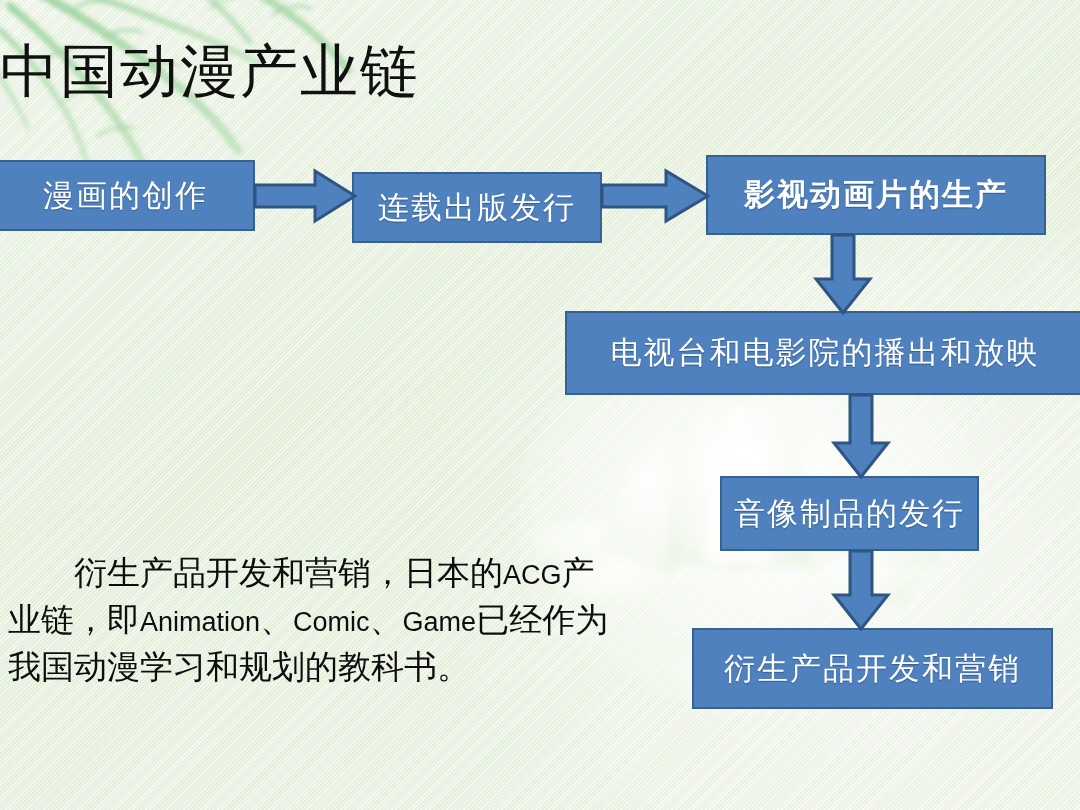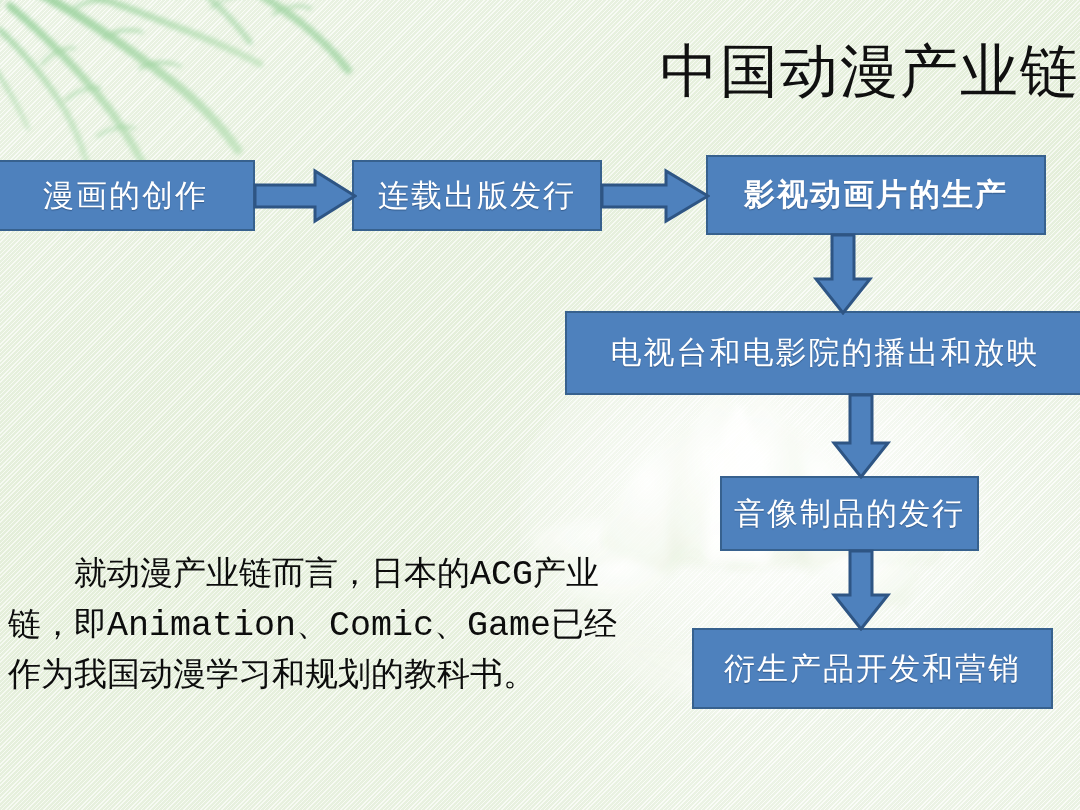--- a/index.html
+++ b/index.html
@@ -31,21 +31,21 @@
 
   #lotus { left: 520px; top: 330px; width: 520px; height: 420px; opacity: 0.92; }
   #willow-left { left: -30px; top: -40px; width: 360px; height: 230px; opacity: 0.85; }
   #willow-right { left: 150px; top: -50px; width: 230px; height: 130px; opacity: 0.75; }
 
   
   #title {
     position: absolute;
     left: 0; top: 42px;
     width: 1080px;
-    text-align: right;
+    text-align: left;
     font-size: 58px;
     line-height: 1.05;
     color: #101010;
     letter-spacing: 2px;
     white-space: nowrap;
   }
 
   
   .flow-box {
     position: absolute;
@@ -56,21 +56,21 @@
     align-items: center;
     justify-content: center;
     color: #ffffff;
     font-size: 31px;
     letter-spacing: 2px;
     text-shadow: 0 1px 1px rgba(20,45,80,0.45);
     white-space: nowrap;
   }
 
   #box-1 { left: -4px;  top: 160px; width: 259px; height: 71px; }
-  #box-2 { left: 352px; top: 160px; width: 250px; height: 71px; font-family: Liberation Mono, monospace; }
+  #box-2 { left: 352px; top: 172px; width: 250px; height: 71px; font-family: Liberation Mono, monospace; }
   #box-3 { left: 706px; top: 155px; width: 340px; height: 80px; font-weight: bold; }
   #box-4 { left: 565px; top: 311px; width: 520px; height: 84px; }
   #box-5 { left: 720px; top: 476px; width: 259px; height: 75px; }
   #box-6 { left: 692px; top: 628px; width: 361px; height: 81px; }
 
   
   .arrow { position: absolute; pointer-events: none; }
   #arrow-1 { left: 253px; top: 167px; width: 104px; height: 58px; }
   #arrow-2 { left: 600px; top: 167px; width: 110px; height: 58px; }
   #arrow-3 { left: 812px; top: 233px; width: 62px; height: 82px; }
@@ -86,21 +86,21 @@
     position: absolute;
     left: 8px;
     top: 550px;
     width: 610px;
     font-size: 33px;
     line-height: 1.42;
     color: #0d0d0d;
     text-indent: 2em;
     letter-spacing: 0px;
   }
-  #body-text .latin { font-family: Liberation Mono, monospace; font-size: 35px; }
+  #body-text .latin { font-family: Liberation Sans, sans-serif; font-size: 27px; }
 </style>
 </head>
 <body>
 
 <div id="slide">
 
   <svg class="bg-art" id="lotus" viewBox="0 0 520 420">
     <defs>
       <radialGradient id="petalG" cx="45%" cy="38%" r="70%">
         <stop offset="0%" stop-color="#ffffff" stop-opacity="1"></stop>
@@ -219,15 +219,15 @@
     <svg viewBox="0 0 62 86" preserveAspectRatio="none">
       <polygon class="shape" points="20,2 42,2 42,50 58,50 31,84 4,50 20,50"></polygon>
     </svg>
   </div>
   <div class="arrow" id="arrow-5">
     <svg viewBox="0 0 62 82" preserveAspectRatio="none">
       <polygon class="shape" points="20,2 42,2 42,46 58,46 31,80 4,46 20,46"></polygon>
     </svg>
   </div>
 
-  <div id="body-text"><span>就动漫产业链而言，日本的</span><span class="latin">ACG</span><span>产业链，即</span><span class="latin">Animation</span><span>、</span><span class="latin">Comic</span><span>、</span><span class="latin">Game</span><span>已经作为我国动漫学习和规划的教科书。</span></div>
+  <div id="body-text"><span>衍生产品开发和营销，日本的</span><span class="latin">ACG</span><span>产业链，即</span><span class="latin">Animation</span><span>、</span><span class="latin">Comic</span><span>、</span><span class="latin">Game</span><span>已经作为我国动漫学习和规划的教科书。</span></div>
 
 </div>
 
 </body></html>

